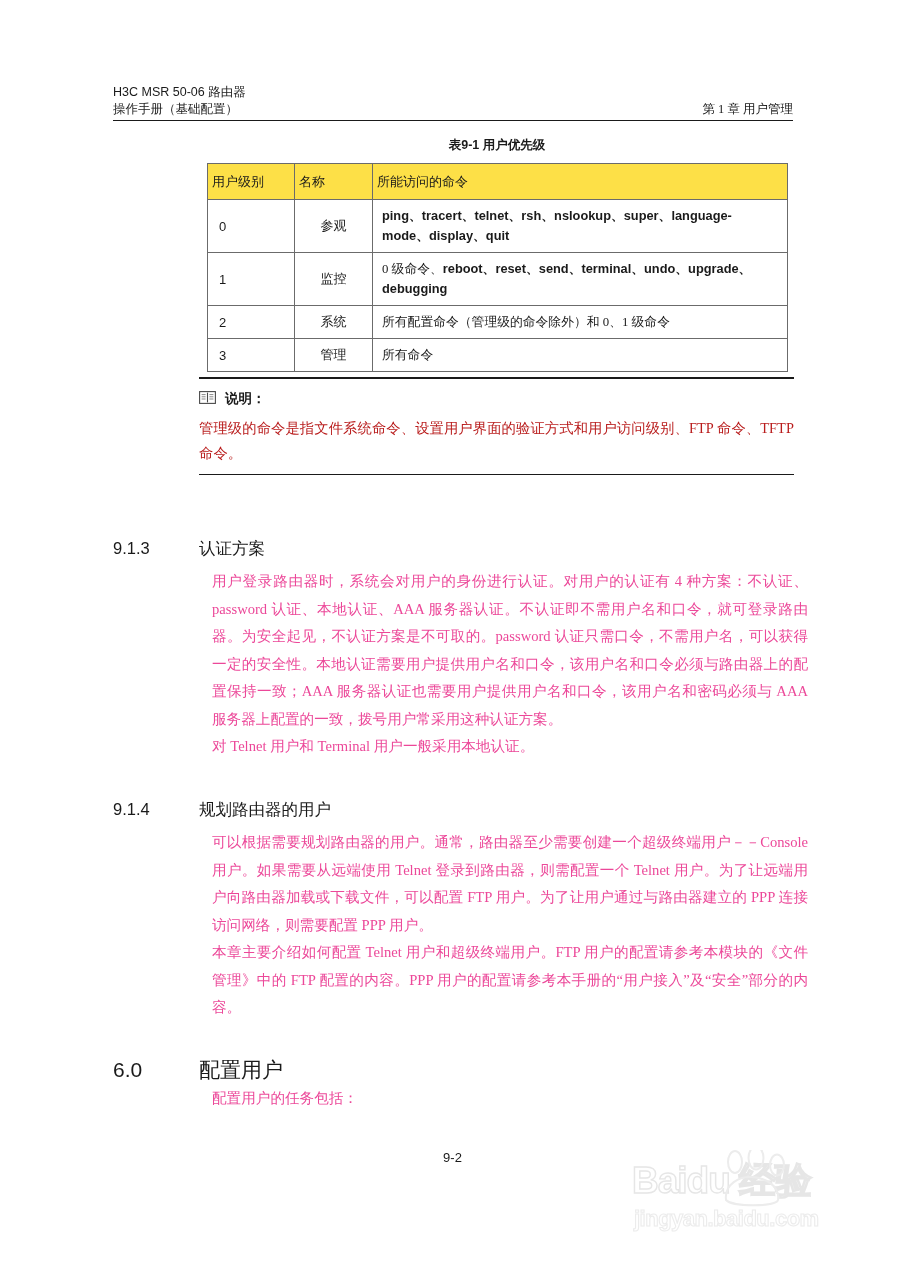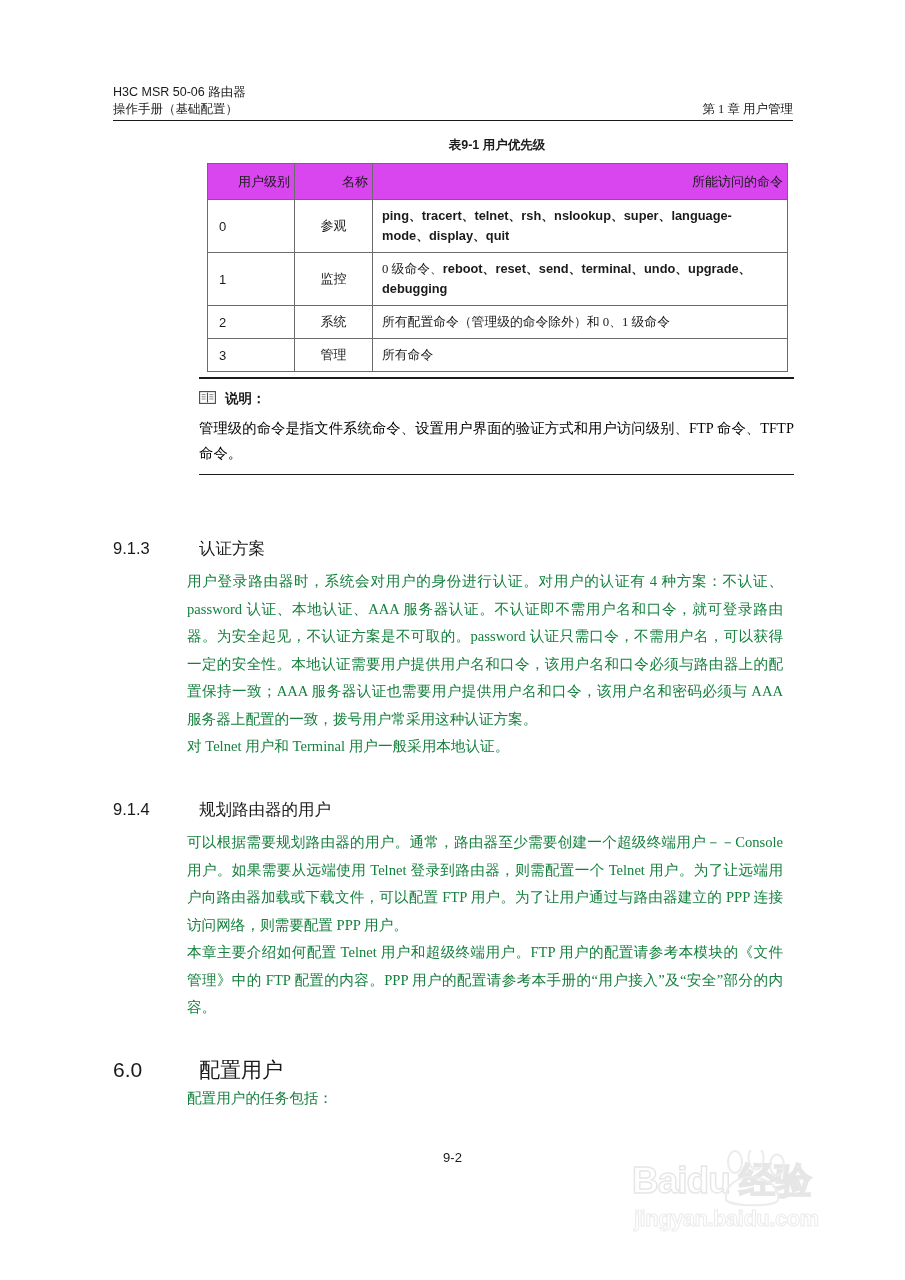--- a/index.html
+++ b/index.html
@@ -82,22 +82,22 @@
   table.utbl {
     border-collapse: collapse;
     width: 580px;
     table-layout: fixed;
   }
   table.utbl th, table.utbl td {
     border: 1px solid #6b6b6b;
     vertical-align: middle;
   }
   table.utbl th {
-    background: #d946ef;
-    text-align: right;
+    background: #fde047;
+    text-align: left;
     font-weight: normal;
     font-size: 13px;
     height: 29px;
     padding: 3px 4px;
     font-family: "Liberation Serif", "DejaVu Serif", serif;
     color: #1a1a1a;
   }
   .col-level { width: 87px; }
   .col-name  { width: 78px; }
   .col-cmds  { width: 415px; }
@@ -152,21 +152,21 @@
     font-size: 13.5px;
     font-weight: bold;
     color: #1a1a1a;
   }
   .book-icon { display: block; }
   .note-body {
     padding-top: 8px;
     font-size: 14.3px;
     line-height: 25px;
     letter-spacing: 0.1px;
-    color: #000000;
+    color: #b91c1c;
     text-align: justify;
   }
 
   
   .h3 {
     position: absolute;
     font-family: "Liberation Sans", "DejaVu Sans", sans-serif;
     font-size: 16.5px;
     color: #1a1a1a;
     white-space: nowrap;
@@ -177,25 +177,25 @@
     font-family: "Liberation Sans", "DejaVu Sans", sans-serif;
     font-size: 21px;
     color: #1a1a1a;
     white-space: nowrap;
   }
   .h2 .num { display: inline-block; width: 86px; }
 
   
   .para {
     position: absolute;
-    left: 187px;
+    left: 212px;
     width: 596px;
     font-size: 14.6px;
     line-height: 27.5px;
-    color: #15803d;
+    color: #ec4899;
     text-align: justify;
     text-justify: inter-ideograph;
   }
   .para.nojust { text-align: left; }
 
   
   .folio {
     position: absolute;
     left: 0;
     top: 1150px;

